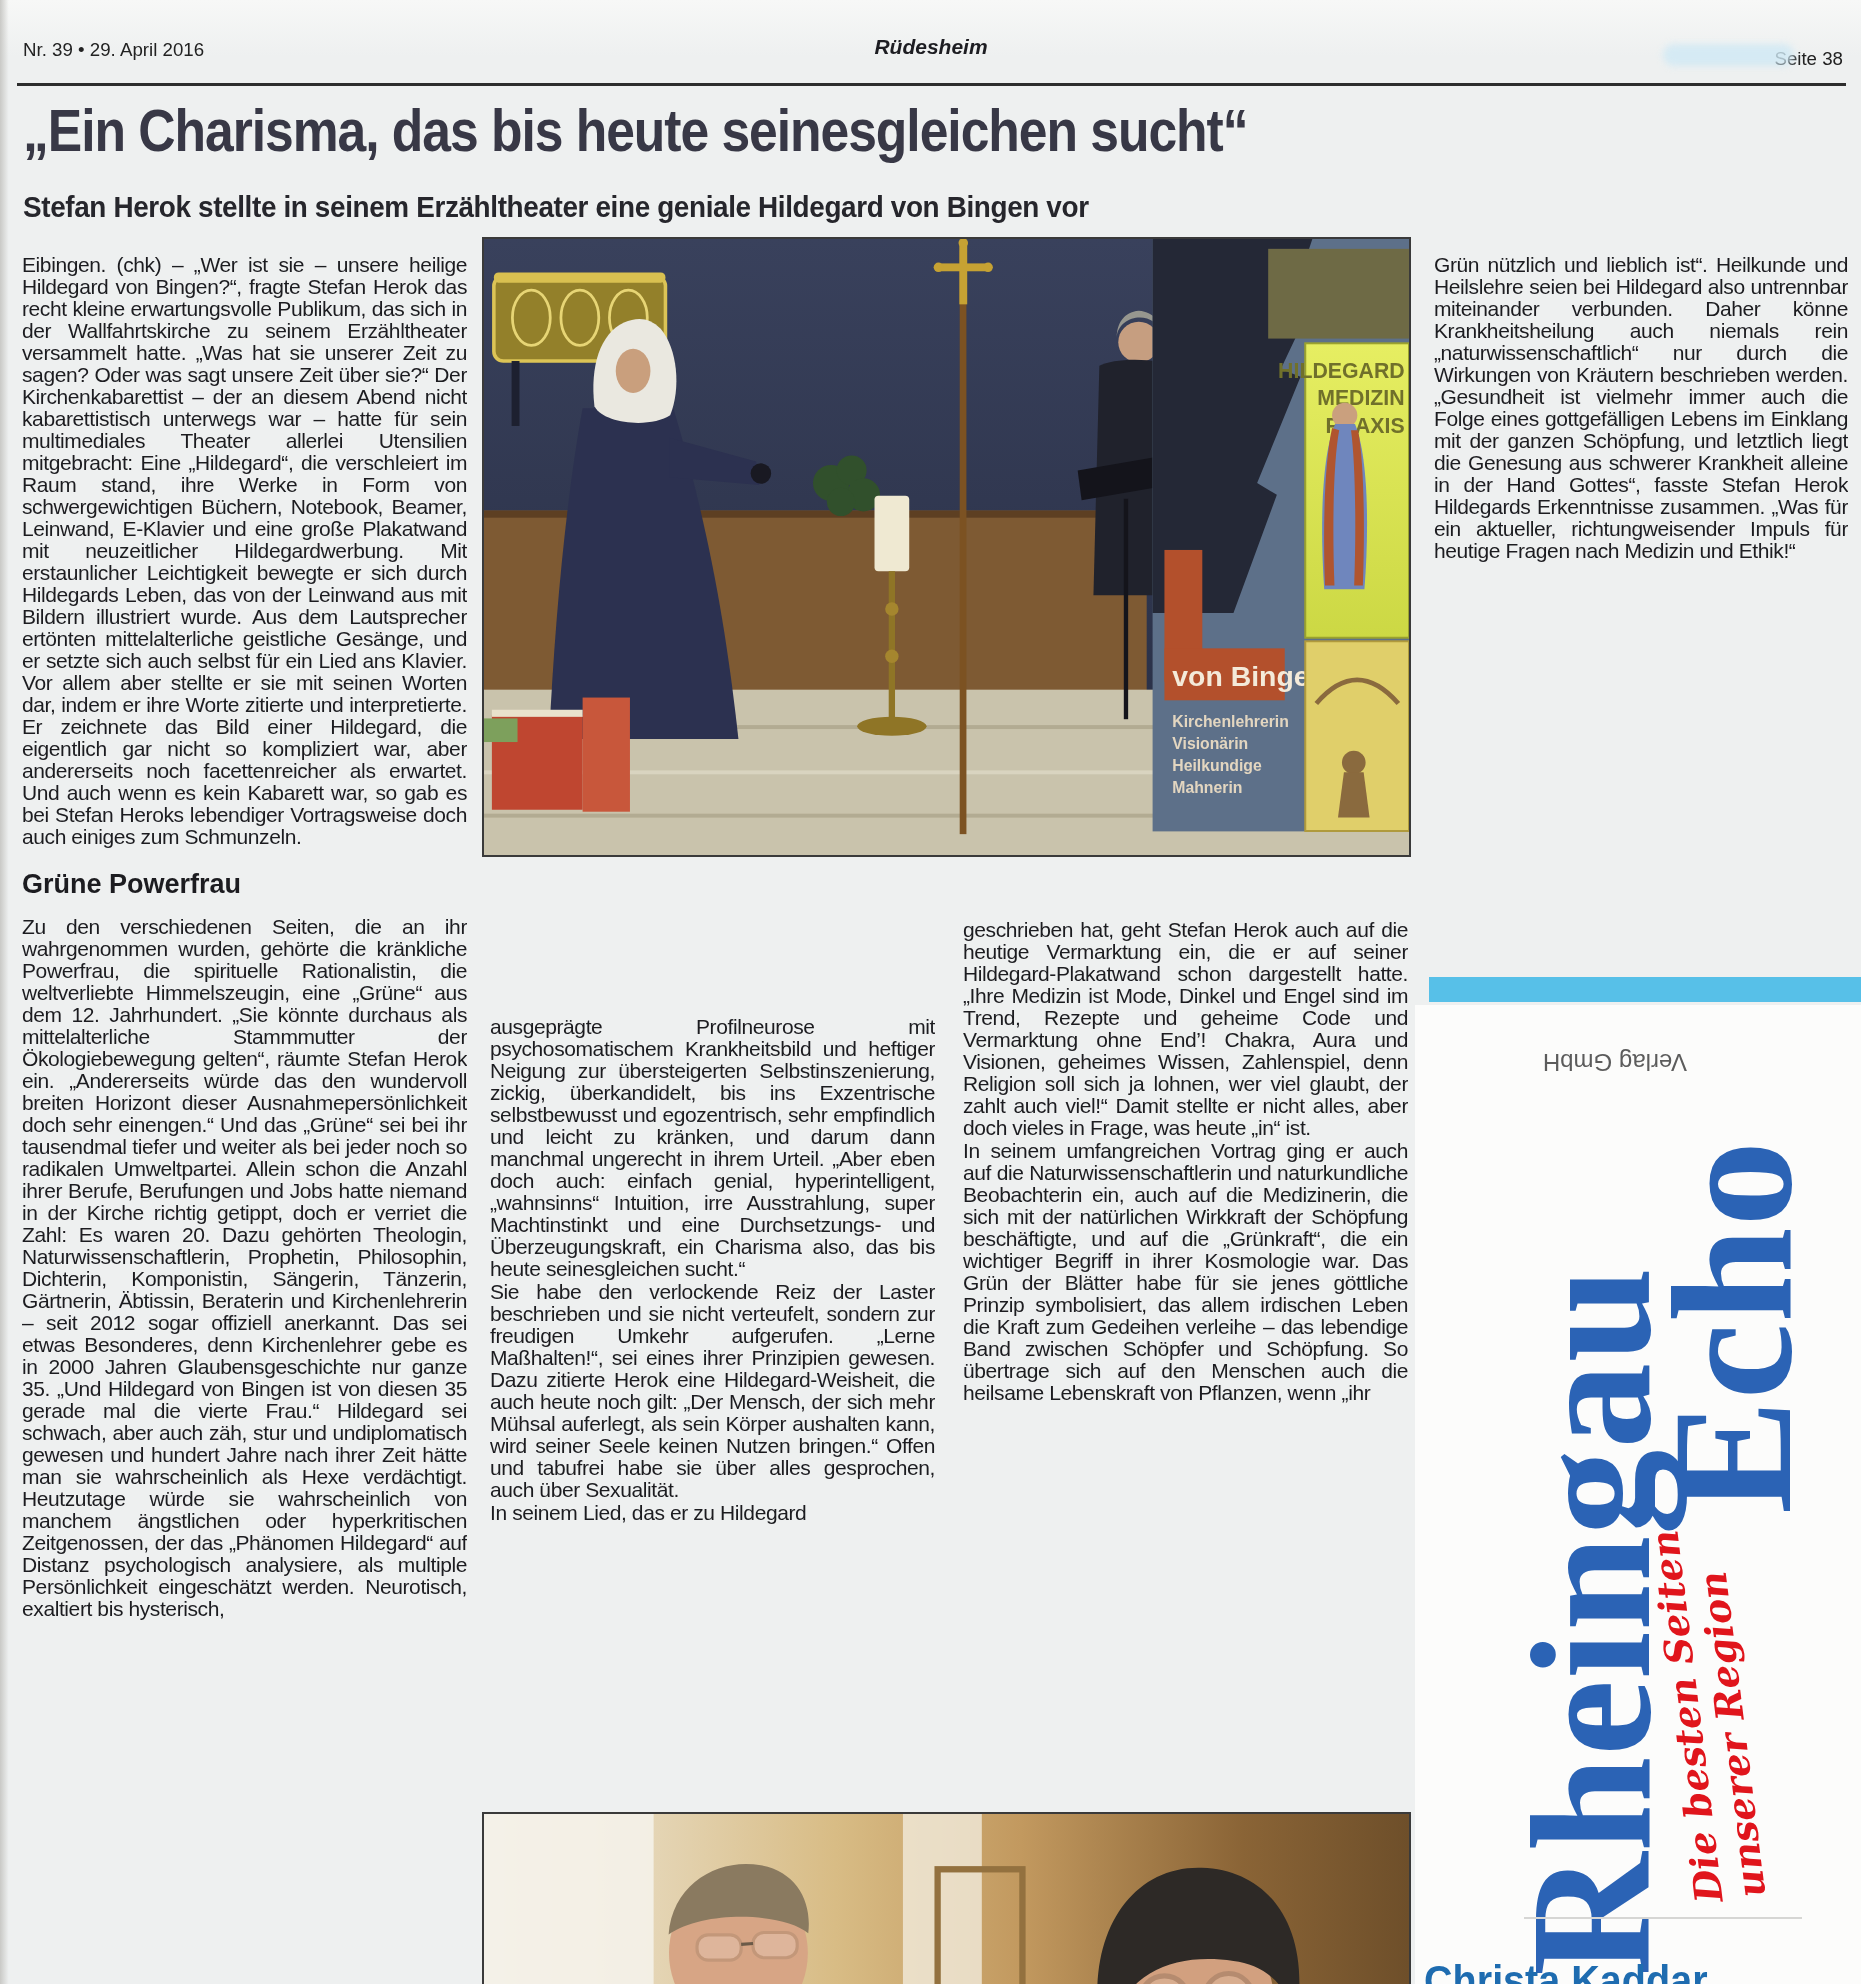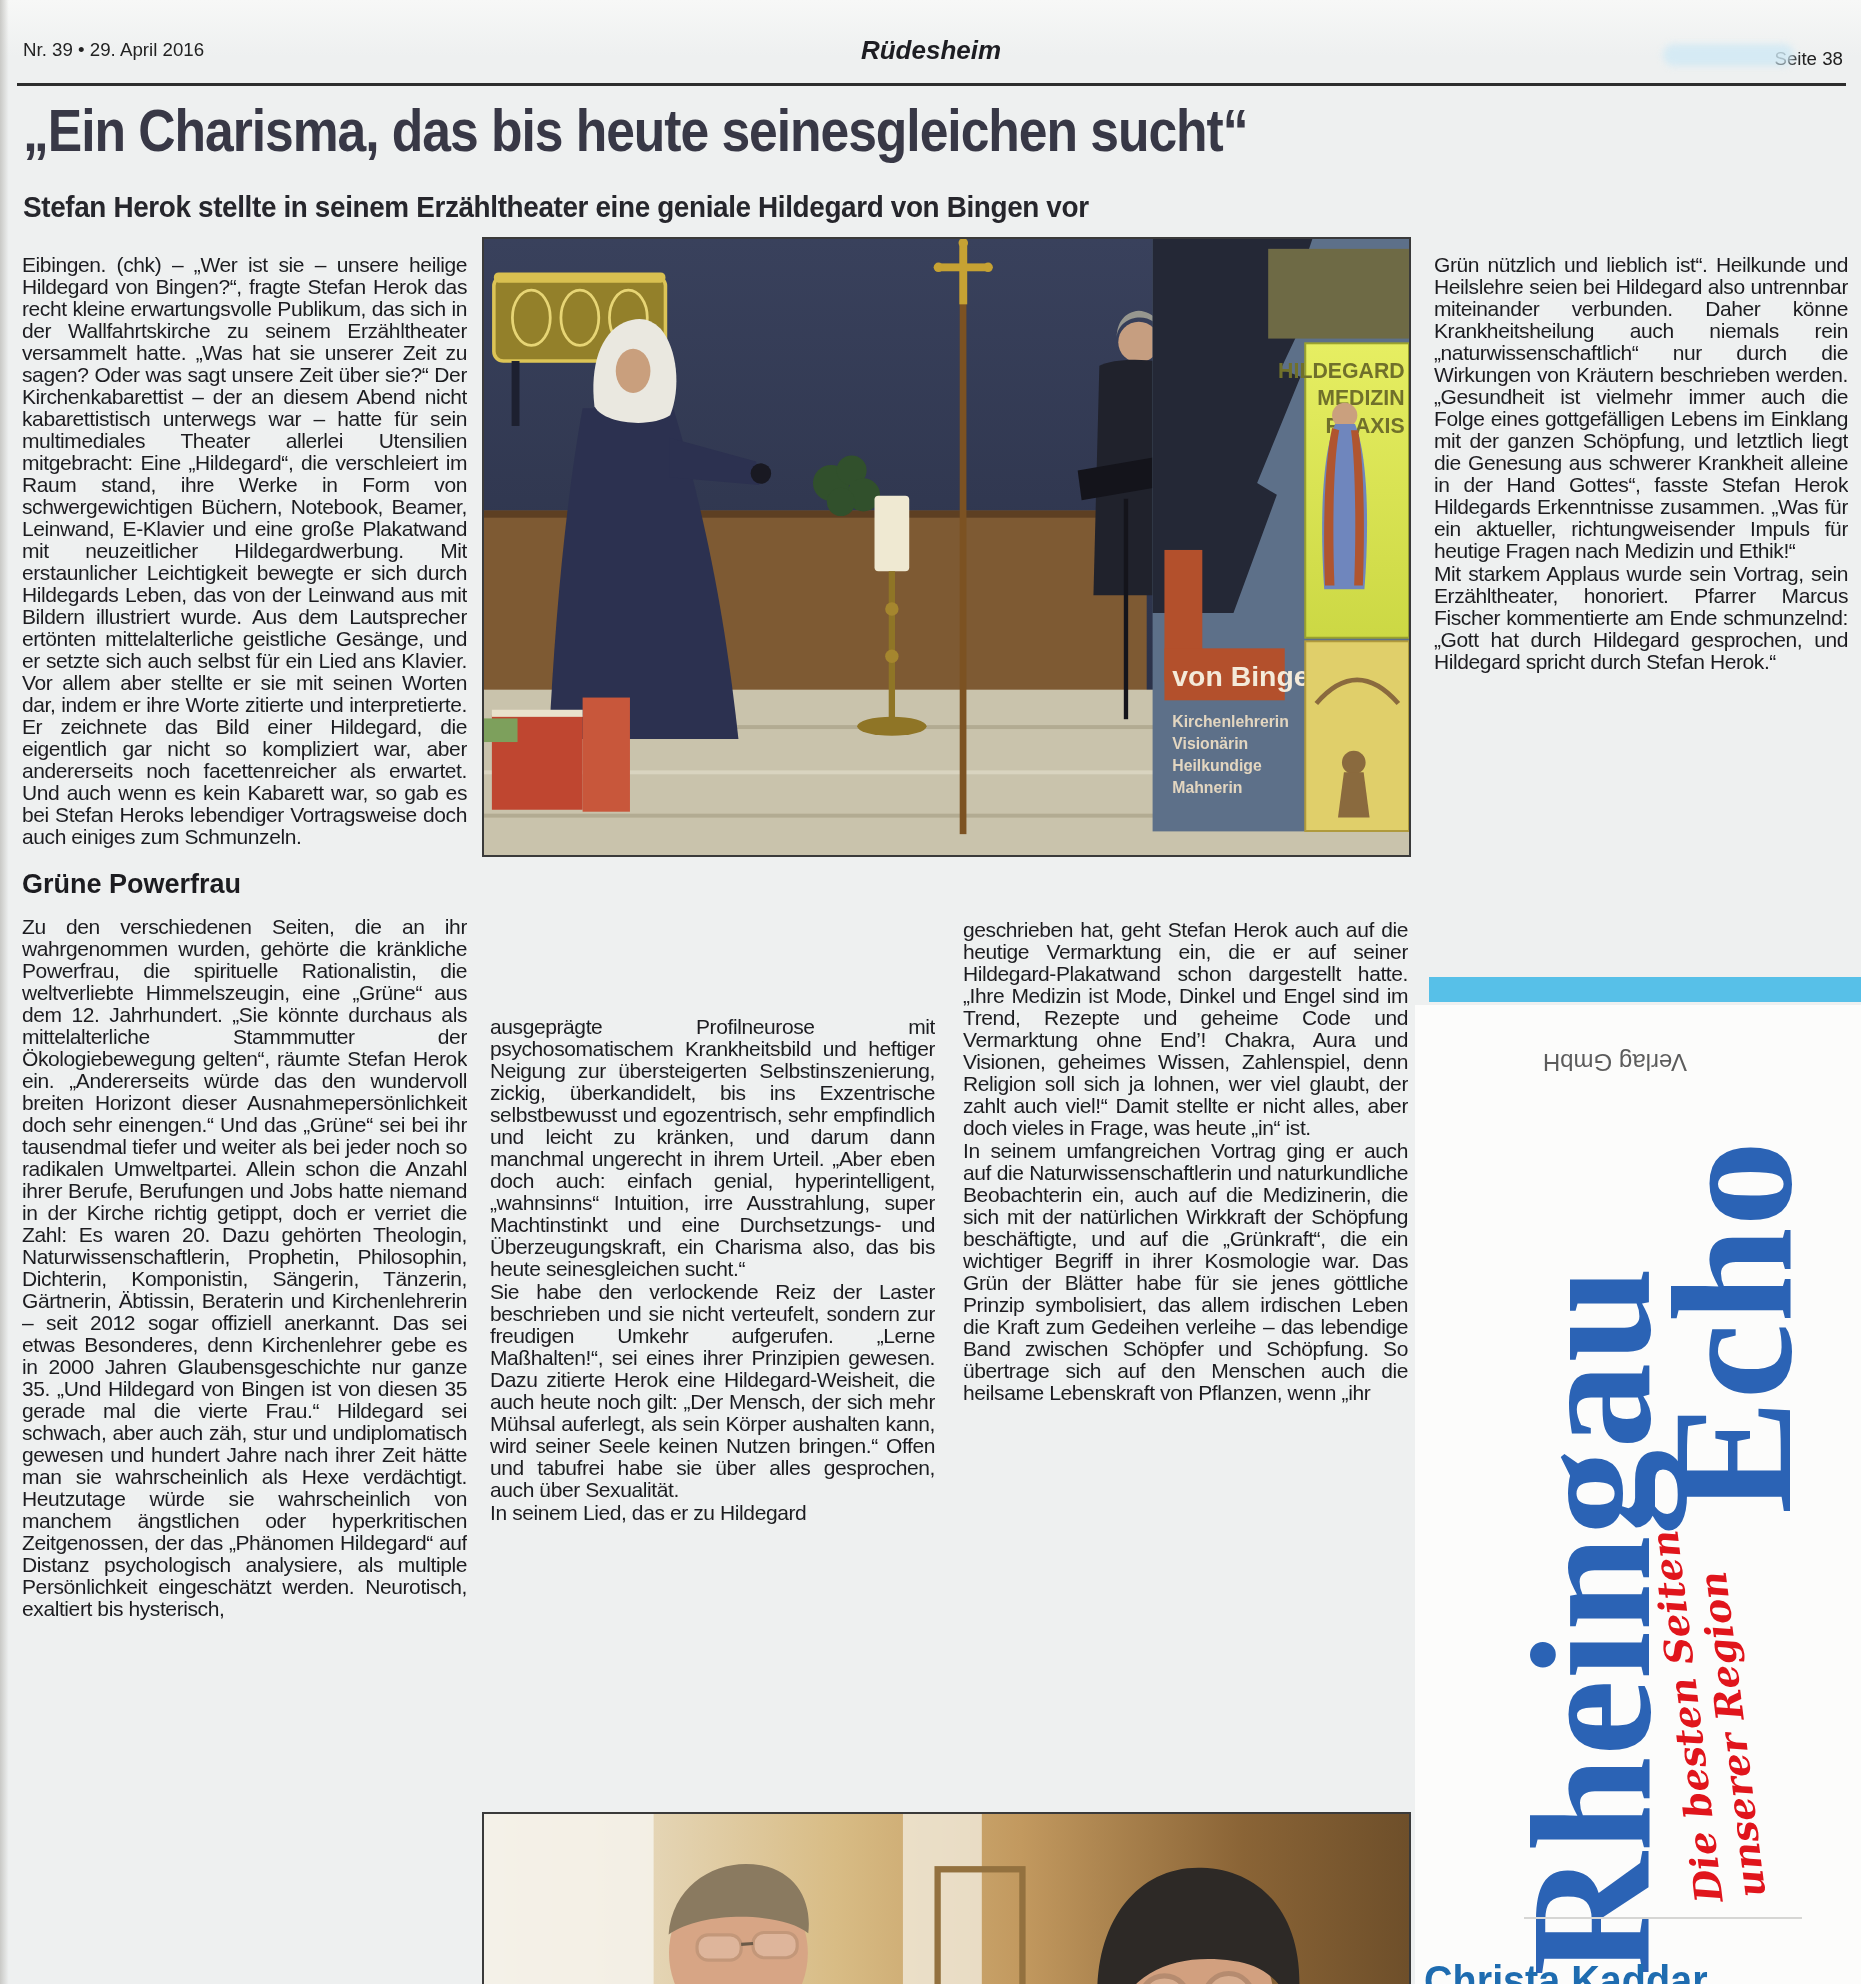--- a/index.html
+++ b/index.html
@@ -4,21 +4,21 @@
 <style>
   html,body{margin:0;padding:0;}
   body{width:1862px;height:2580px;font-family:"Liberation Sans",sans-serif;background:#eef0f0;}
   #page{position:relative;width:1862px;height:2580px;background:
     linear-gradient(90deg,#c9c9c6 0,rgba(201,201,198,0) 8.7px),
     linear-gradient(180deg,#f7f8f7 0,#eef0f0 56px);
     overflow:hidden;color:#1b1b20;}
   .abs{position:absolute;}
   
   .hdr{font-size:18.7px;color:#222;}
-  .hdr-center{font-weight:bold;font-style:italic;font-size:26px;color:#1d1d22;}
+  .hdr-center{font-weight:bold;font-style:italic;font-size:21px;color:#1d1d22;}
   .rule{background:#2d2d2d;}
   .smudge{background:#cfe9f5;filter:blur(3.6px);border-radius:12px;opacity:.8;}
   
   .headline{font-size:60px;font-weight:bold;color:#35354100;white-space:nowrap;
     transform:scaleX(.86);transform-origin:0 50%;color:#383846;letter-spacing:-1.2px;}
   .subhead{font-size:30px;font-weight:bold;color:#26262c;white-space:nowrap;
     transform:scaleX(.93);transform-origin:0 50%;letter-spacing:-0.4px;}
   
   .col{font-size:21px;line-height:22px;text-align:justify;color:#1c1c20;
     letter-spacing:-0.4px;overflow:hidden;overflow-wrap:break-word;}
@@ -195,21 +195,20 @@
     <p>In seinem Lied, das er zu Hildegard</p>
   </div>
 
   <div class="abs col" style="left:963px;top:919px;width:445px;height:838px;">
     <p>geschrieben hat, geht Stefan Herok auch auf die heutige Vermarktung ein, die er auf seiner Hildegard-Plakatwand schon dargestellt hatte. „Ihre Medizin ist Mode, Dinkel und Engel sind im Trend, Rezepte und geheime Code und Vermarktung ohne End’! Chakra, Aura und Visionen, geheimes Wissen, Zahlenspiel, denn Religion soll sich ja lohnen, wer viel glaubt, der zahlt auch viel!“ Damit stellte er nicht alles, aber doch vieles in Frage, was heute „in“ ist.</p>
     <p>In seinem umfangreichen Vortrag ging er auch auf die Naturwissenschaftlerin und naturkundliche Beobachterin ein, auch auf die Medizinerin, die sich mit der natürlichen Wirkkraft der Schöpfung beschäftigte, und auf die „Grünkraft“, die ein wichtiger Begriff in ihrer Kosmologie war. Das Grün der Blätter habe für sie jenes göttliche Prinzip symbolisiert, das allem irdischen Leben die Kraft zum Gedeihen verleihe – das lebendige Band zwischen Schöpfer und Schöpfung. So übertrage sich auf den Menschen auch die heilsame Lebenskraft von Pflanzen, wenn „ihr</p>
   </div>
 
   <div class="abs col" style="left:1434px;top:254px;width:414px;height:725px;">
     <p>Grün nützlich und lieblich ist“. Heilkunde und Heilslehre seien bei Hildegard also untrennbar miteinander verbunden. Daher könne Krankheitsheilung auch niemals rein „naturwissenschaftlich“ nur durch die Wirkungen von Kräutern beschrieben werden. „Gesundheit ist vielmehr immer auch die Folge eines gottgefälligen Lebens im Einklang mit der ganzen Schöpfung, und letztlich liegt die Genesung aus schwerer Krankheit alleine in der Hand Gottes“, fasste Stefan Herok Hildegards Erkenntnisse zusammen. „Was für ein aktueller, richtungweisender Impuls für heutige Fragen nach Medizin und Ethik!“</p>
-    <p>Mit starkem Applaus wurde sein Vortrag, sein Erzähltheater, honoriert. Pfarrer Marcus Fischer kommentierte am Ende schmunzelnd: „Gott hat durch Hildegard gesprochen, und Hildegard spricht durch Stefan Herok.“</p>
   </div>
 
   <div class="abs blueband" style="left:1429px;top:977px;width:433px;height:25.4px;"></div>
 
   <div class="abs photo" style="left:482px;top:1812px;width:929px;height:680px;">
     <svg viewBox="0 0 2345 1712" preserveAspectRatio="none">
       <defs>
         <linearGradient id="wall2" x1="0" y1="0" x2="1" y2="0">
           <stop offset="0" stop-color="#f0ece1"></stop>
             <stop offset="0.38" stop-color="#d8bc85"></stop>

